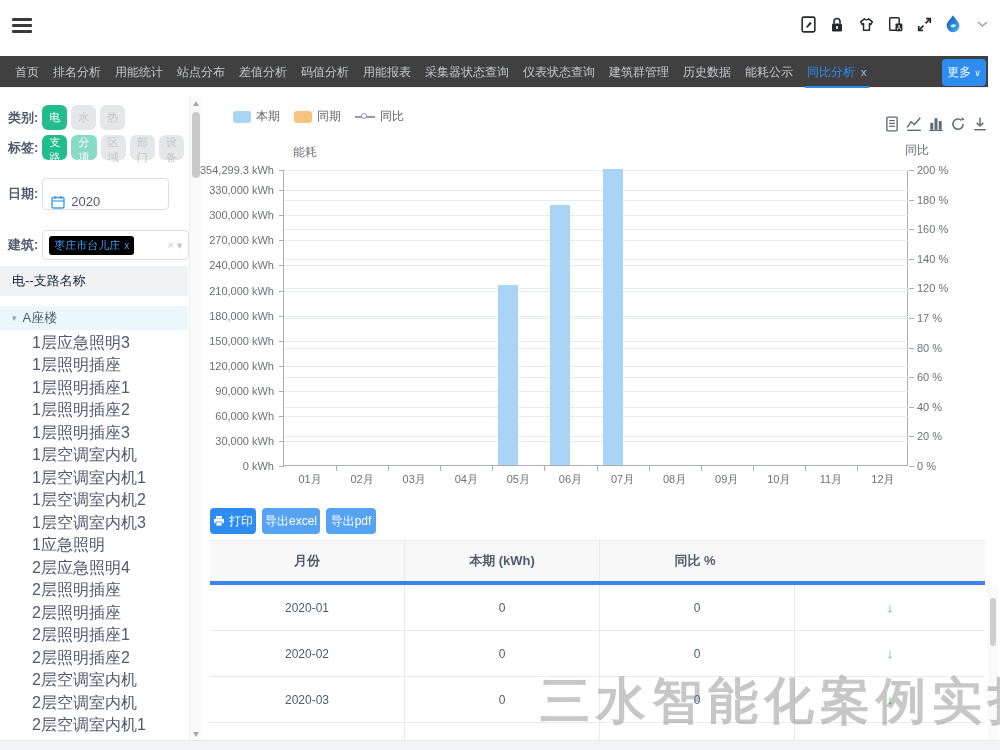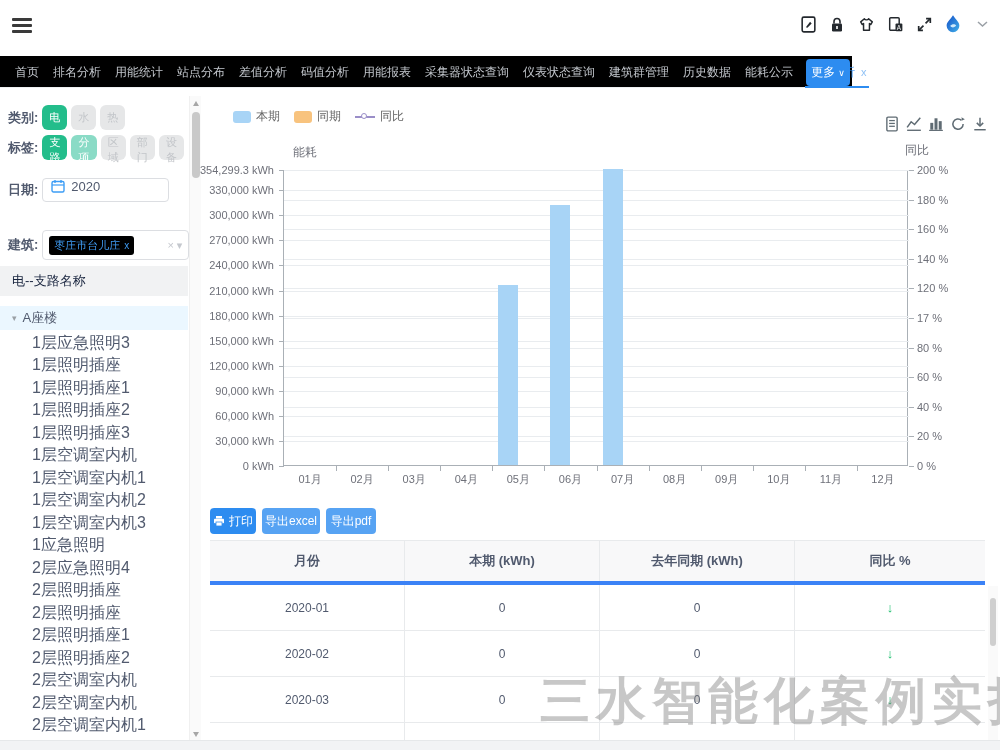--- a/index.html
+++ b/index.html
@@ -8,38 +8,38 @@
   #app { position:relative; width:1000px; height:750px; background:#fff; overflow:hidden; }
 
   
   .hdr { position:absolute; left:0; top:0; width:1000px; height:56px; background:#fff; }
   .hamburger { position:absolute; left:12px; top:18px; width:20px; height:16px; cursor:pointer; }
   .hamburger span { display:block; height:2.6px; background:#3a3a3a; margin-bottom:3.4px; border-radius:1px; }
   .hdr-right { position:absolute; right:8px; top:13px; display:flex; align-items:center; gap:9px; }
   .hdr-ic { width:20px; height:22px; display:flex; align-items:center; justify-content:center; cursor:pointer; }
 
   
-  .tabbar { position:absolute; left:0; top:56px; width:852px; height:32px; background:#000000; border-bottom:1px solid #eef0f2; }
+  .tabbar { position:absolute; left:0; top:56px; width:988px; height:32px; background:#404040; border-bottom:1px solid #eef0f2; }
   .tablist { display:flex; align-items:center; height:32px; padding-left:15px; gap:14px; }
   .tab { position:relative; height:32px; display:flex; align-items:center; font-size:12px; color:#c3c7cd; cursor:pointer; white-space:nowrap; }
   .tab.active { color:#2d8cf0; }
   .tab.active::after { content:""; position:absolute; left:-2px; right:-2px; bottom:0; height:2px; background:#2d8cf0; }
   .tab-x { margin-left:6px; font-size:11px; color:#8fc1f5; }
   .more-btn { position:absolute; right:2px; top:3px; width:44px; height:27px; background:#2d8cf0; color:#fff; font-size:12px; border:none; border-radius:4px; display:flex; align-items:center; justify-content:center; gap:3px; cursor:pointer; }
   .more-caret { font-size:9px; }
 
   
   .sidebar { position:absolute; left:0; top:88px; width:188px; height:662px; background:#fff; }
   .side-row { position:absolute; left:8px; display:flex; align-items:center; }
   .side-label { font-size:13px; color:#515a6e; font-weight:bold; margin-right:4px; white-space:nowrap; }
   .opt { height:25px; padding:0 7px; margin-right:4px; border:none; border-radius:6px; font-size:11px; cursor:pointer; }
   .opt.active { background:#23bd8b; color:#fff; }
   .opt.light  { background:#8adbc6; color:#fff; }
   .opt.muted  { background:#e6e7e8; color:#c2c5c9; }
-  .date-box { display:flex; align-items:flex-start; gap:6px; width:127px; height:24px; border:1px solid #dcdee2; border-radius:4px; padding:0 8px; font-size:13px; color:#515a6e; background:#fff; }
+  .date-box { display:flex; align-items:flex-end; gap:6px; width:127px; height:32px; border:1px solid #dcdee2; border-radius:4px; padding:0 8px; font-size:13px; color:#515a6e; background:#fff; }
   .sel-box { display:flex; align-items:center; width:147px; height:30px; border:1px solid #dcdee2; border-radius:4px; padding:0 6px; background:#fff; }
   .sel-tag { display:flex; align-items:center; gap:4px; background:#000000; color:#3f9bf2; font-size:11px; padding:2px 5px; border-radius:3px; white-space:nowrap; }
   .sel-tag .tag-x { font-size:10px; cursor:pointer; }
   .sel-ctrl { margin-left:auto; display:flex; align-items:center; gap:3px; color:#c5c8ce; font-size:11px; }
   .tree-header { position:absolute; left:0; top:178px; width:188px; height:30px; background:#f1f2f3; display:flex; align-items:center; padding-left:12px; font-size:13px; color:#17233d; }
   .tree-group { position:absolute; left:0; top:218px; width:188px; height:24px; background:#ebf7ff; display:flex; align-items:center; font-size:13px; color:#515a6e; cursor:pointer; }
   .tree-caret { margin:0 6px 0 12px; font-size:9px; color:#9aa0a6; }
   .tree-list { position:absolute; left:0; top:244px; width:188px; }
   .tree-item { height:22.5px; display:flex; align-items:center; padding-left:32px; font-size:16px; color:#515a6e; cursor:pointer; white-space:nowrap; }
 
@@ -434,21 +434,20 @@
       <span>导出excel</span>
     </button>
     <button class="btn" style="left:121px; width:50px; background:#57a3f3;">
       <span>导出pdf</span>
     </button>
 
     <div class="tbl">
       <div class="tbl-head">
         <div class="cell c0">月份</div>
         <div class="cell c1">本期 (kWh)</div>
-        <div class="cell c2">去年同期 (kWh)</div>
         <div class="cell c3">同比 %</div>
       </div>
       <div>
           <div class="tbl-row">
             <div class="cell c0">2020-01</div>
             <div class="cell c1">0</div>
             <div class="cell c2">0</div>
             <div class="cell c3">
               <span class="down-arrow" style="color: rgb(25, 190, 107);">↓</span>
             </div>

